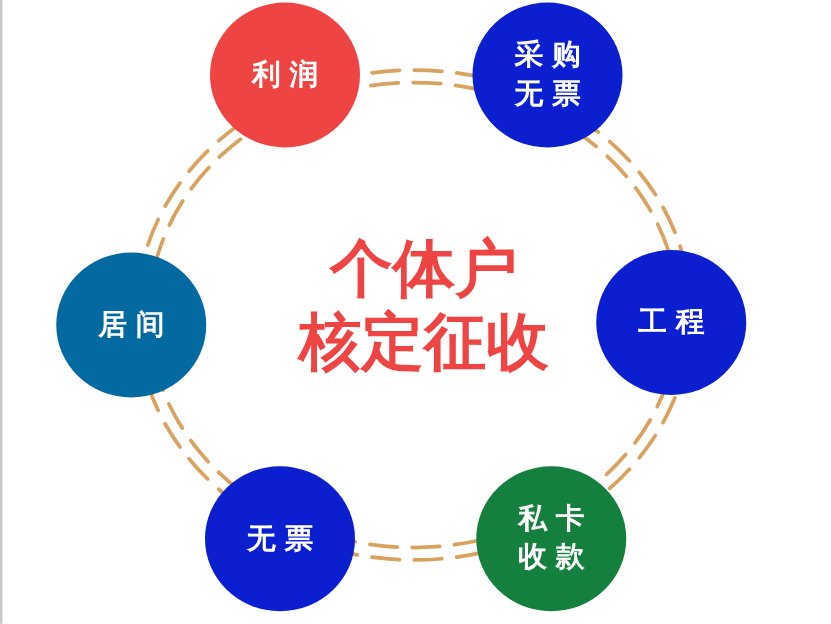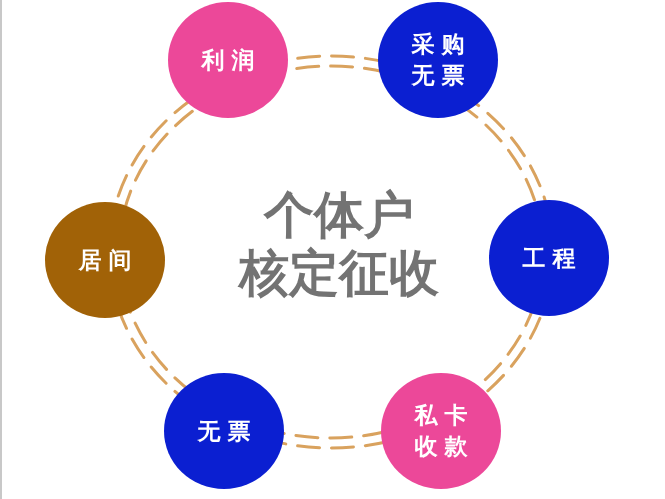--- a/index.html
+++ b/index.html
@@ -42,42 +42,42 @@
 </head>
 <body>
 
 <div class="frame-edge"></div>
 
 <svg class="ring" width="665" height="499" viewBox="0 0 665 499">
   <ellipse cx="331" cy="252" rx="222" ry="196" fill="none" stroke="#d9a25e" stroke-width="3" stroke-dasharray="22 12" stroke-linecap="round"></ellipse>
   <ellipse cx="331" cy="252" rx="212" ry="186" fill="none" stroke="#d9a25e" stroke-width="3" stroke-dasharray="22 12" stroke-dashoffset="14" stroke-linecap="round"></ellipse>
 </svg>
 
-<div class="node" style="left:168px; top:2px; background:#ec4899;">
+<div class="node" style="left:168px; top:2px; background:#ef4444;">
   <span>利润</span>
 </div>
 
 <div class="node" style="left:378px; top:2px; background:#0b1fd1;">
   <span>采购</span>
   <span>无票</span>
 </div>
 
-<div class="node" style="left:45px; top:202px; background:#a16207;">
+<div class="node" style="left:45px; top:202px; background:#0369a1;">
   <span>居间</span>
 </div>
 
-<div class="node" style="left:489px; top:200px; background:#0b1fd1;">
+<div class="node" style="left:477px; top:200px; background:#0b1fd1;">
   <span>工程</span>
 </div>
 
 <div class="node" style="left:164px; top:373px; background:#0b1fd1;">
   <span>无票</span>
 </div>
 
-<div class="node" style="left:381px; top:373px; background:#ec4899;">
+<div class="node" style="left:381px; top:373px; background:#15803d;">
   <span>私卡</span>
   <span>收款</span>
 </div>
 
-<div class="center-title" style="color:#737373;">
+<div class="center-title" style="color:#ef4444;">
   <span>个体户</span>
   <span>核定征收</span>
 </div>
 
 </body></html>

